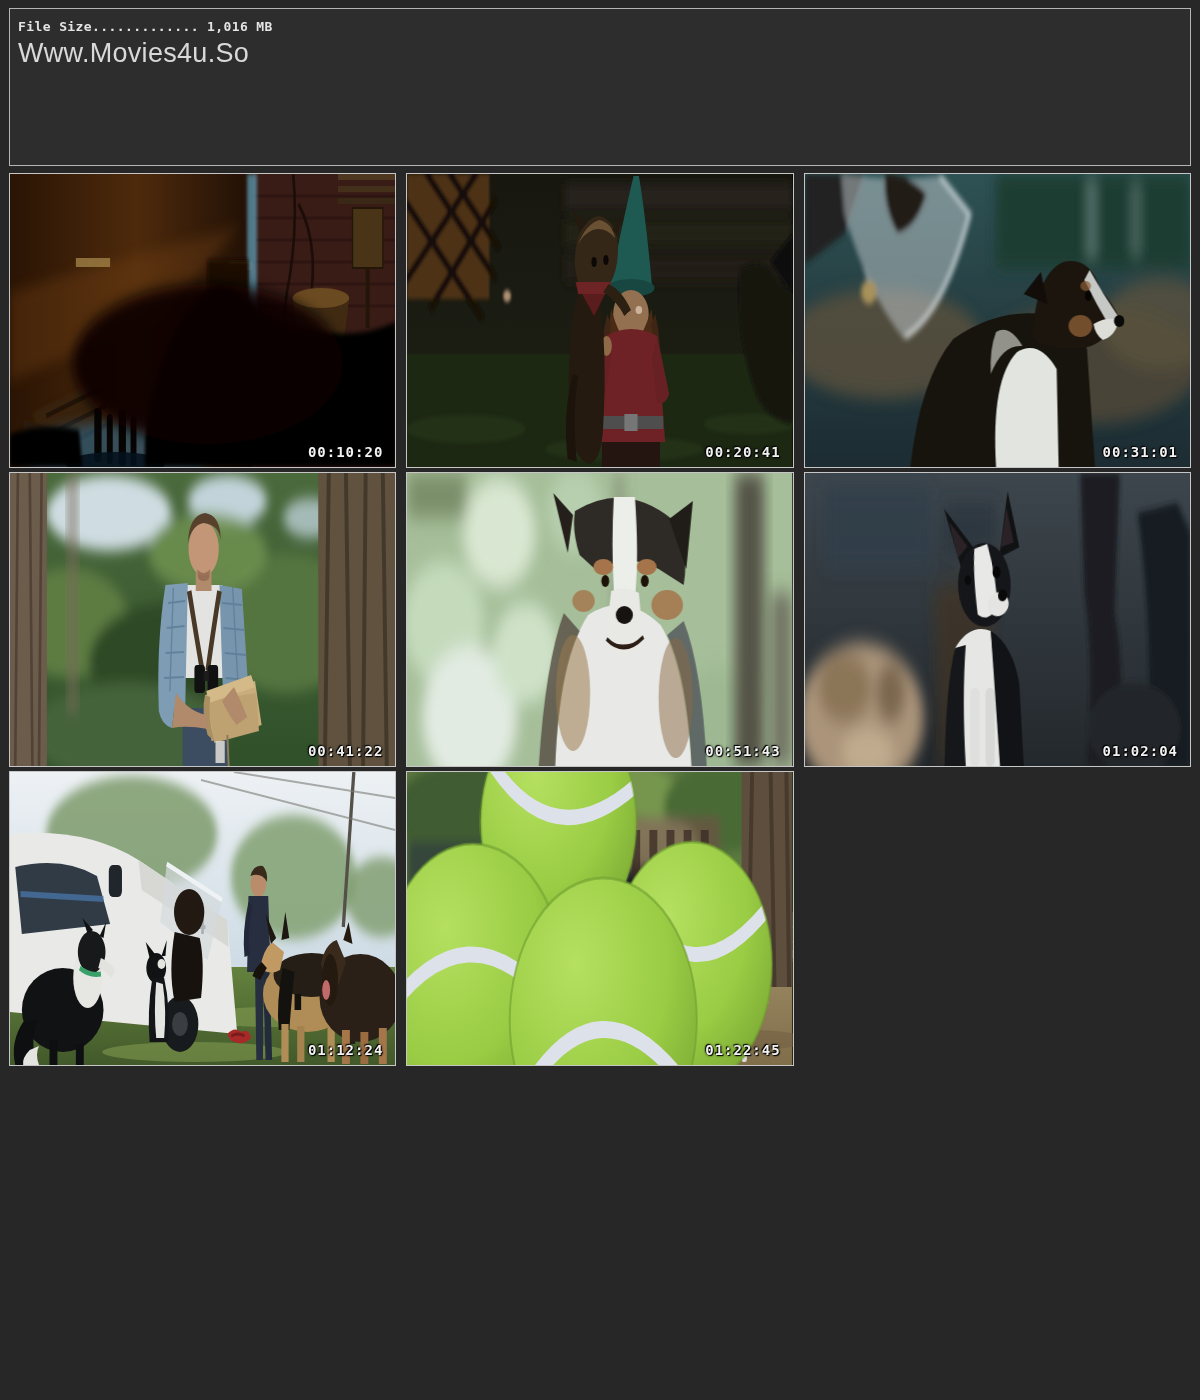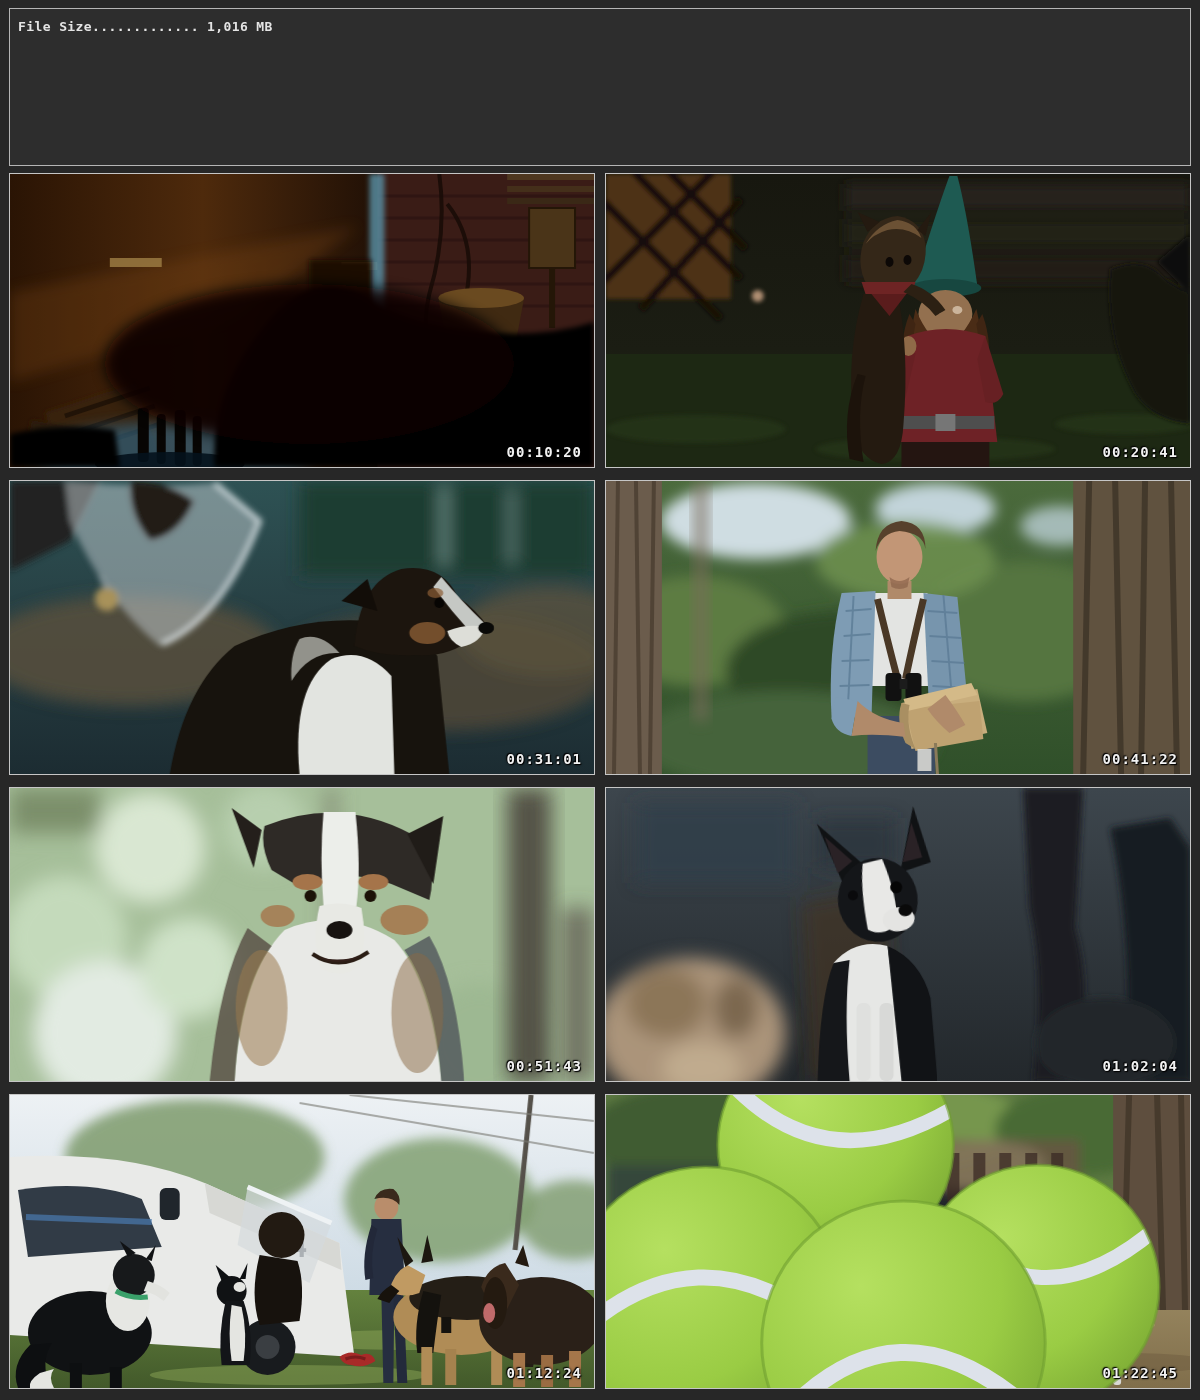--- a/index.html
+++ b/index.html
@@ -25,22 +25,22 @@
   .mi-val{margin-left:8px;}
   .watermark{
     font-family:"Liberation Sans","DejaVu Sans",sans-serif;
     font-size:27px;color:#d9d9d9;line-height:30px;letter-spacing:.3px;
     margin-top:1px;
   }
   
   .grid{
     margin:0 9px;
     display:grid;
-    grid-template-columns:1fr 1fr;
-    gap:12px 10px;
+    grid-template-columns:1fr 1fr 1fr;
+    gap:4px 10px;
   }
   figure.shot{
     margin:0;position:relative;
     height:293px;
     border:1px solid #c6c6c6;
     background:#000;
     overflow:hidden;
   }
   figure.shot svg{display:block;width:100%;height:100%;}
   .ts{
@@ -49,20 +49,21 @@
     font-size:14px;font-weight:bold;color:#f2f2f2;
     letter-spacing:1px;
     text-shadow:0 0 3px #000,1px 1px 1px #000,-1px -1px 1px #000;
   }
 </style>
 </head>
 <body>
 
 <div class="info-panel">
   <div class="mi-row"><span>File Size</span><span>.............</span><span class="mi-val">1,016 MB</span></div>
+  <div class="watermark">Www.Movies4u.So</div>
 </div>
 
 <div class="grid">
 
   <figure class="shot">
     <svg viewBox="0 0 585 293" preserveAspectRatio="none" aria-label="dark night alley, dog silhouette with blue rim light against orange-lit brick wall">
       <defs>
         <linearGradient id="s1w" x1="0" y1="0" x2="1" y2="0">
           <stop offset="0" stop-color="#2a1404"></stop>
             <stop offset=".33" stop-color="#4e2a0c"></stop>

